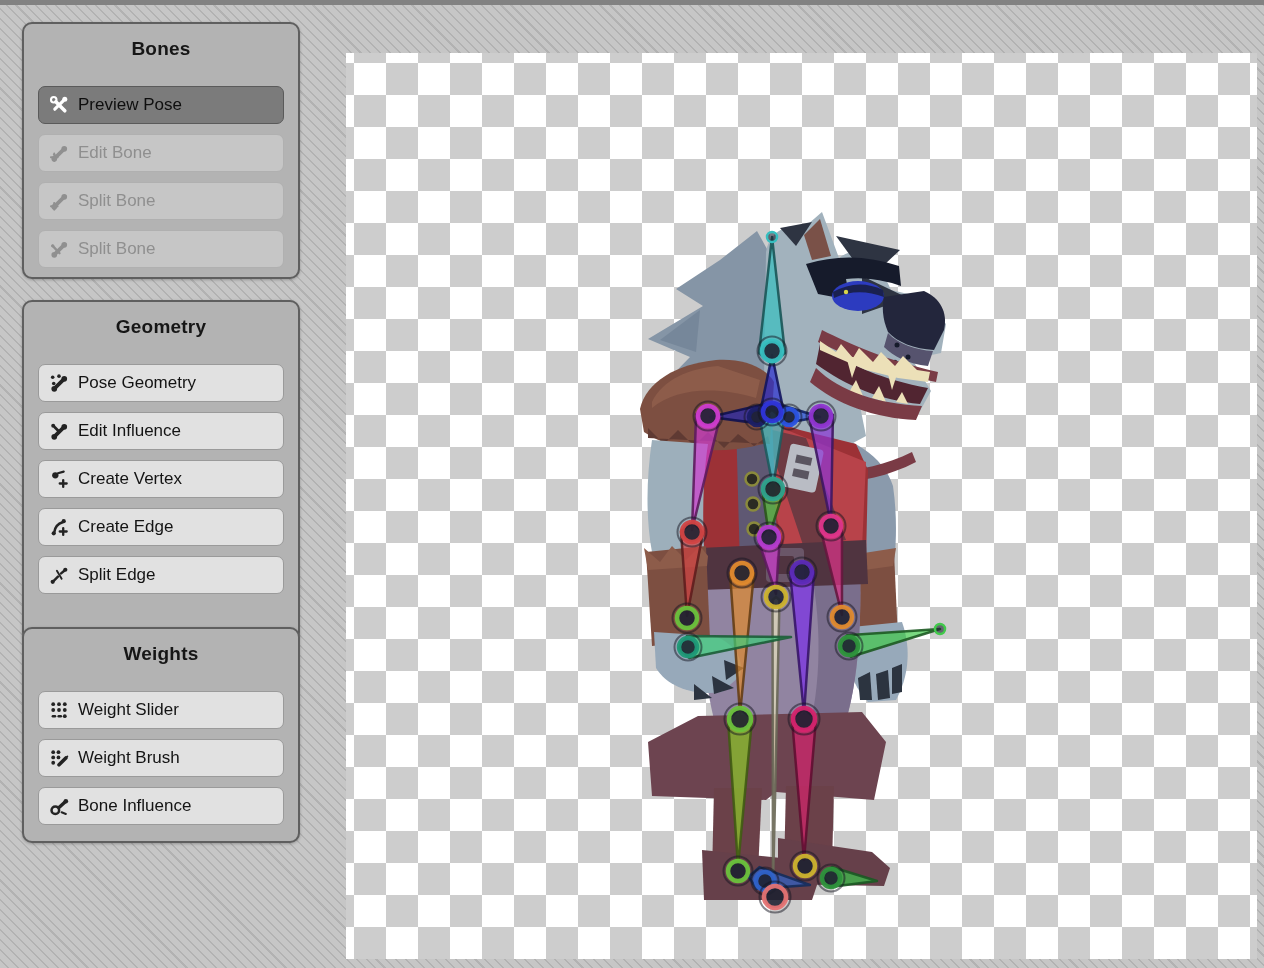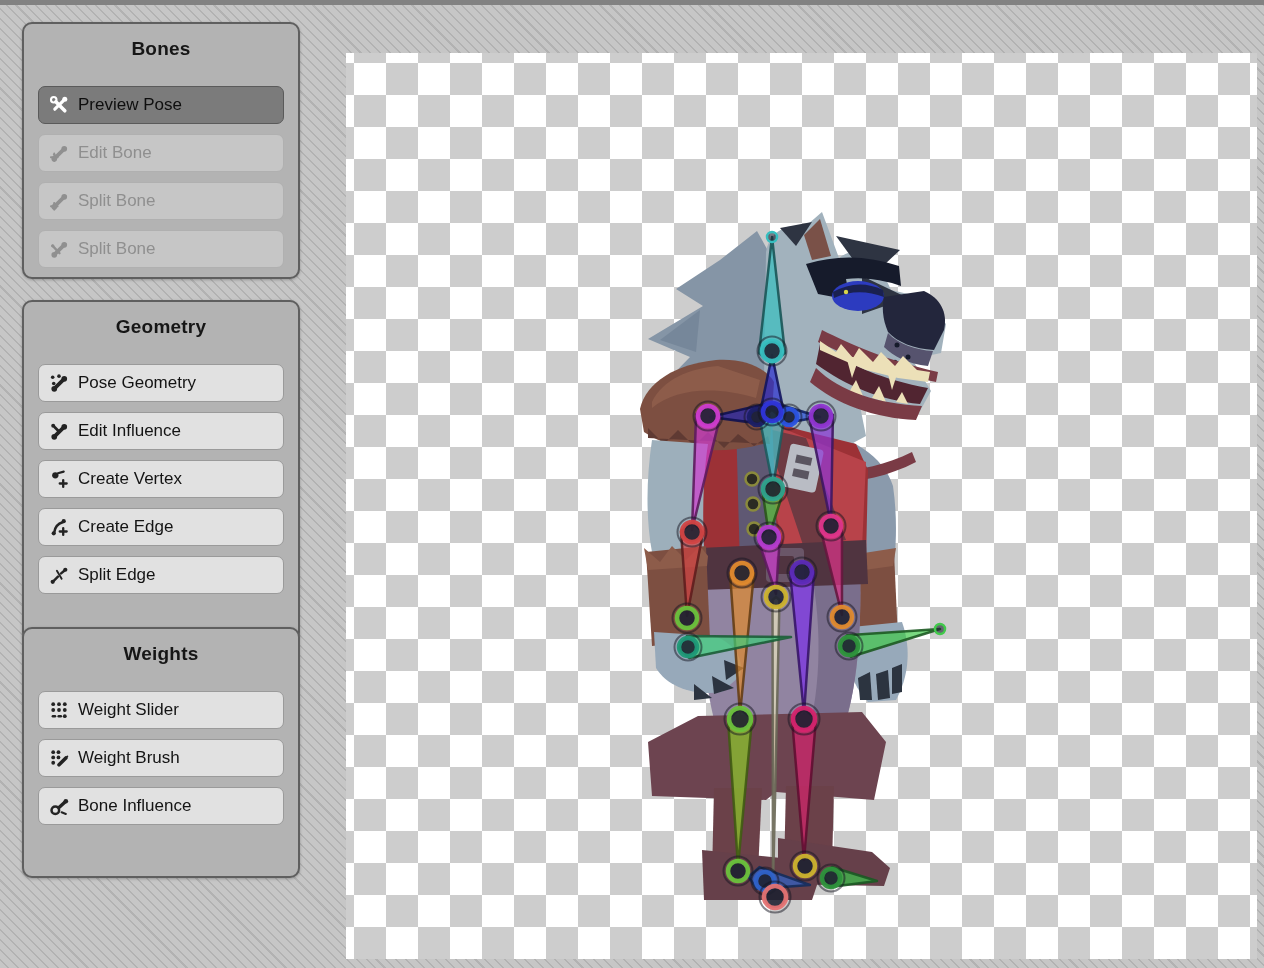--- a/index.html
+++ b/index.html
@@ -338,21 +338,21 @@
               <circle cx="3.5" cy="16" r="2" fill="currentColor"></circle>
               <circle cx="15.5" cy="4.5" r="2" fill="currentColor"></circle>
               <path d="M4.5 15 L8.5 11 M11.5 8 L14.5 5.5" stroke="currentColor" stroke-linecap="round" fill="none" stroke-width="2.3"></path>
               <path d="M7.5 5.5 L12 13" stroke="currentColor" stroke-linecap="round" fill="none" stroke-width="1.8"></path>
             </svg>
           </span>
           <span class="lbl">Split Edge</span>
         </button>
       </div>
   </section>
-  <section class="panel" style="top:627px;height:251px;">
+  <section class="panel" style="top:627px;height:216px;">
     <h2>Weights</h2>
     <div class="btn-col">
         <button class="tool-btn ">
           <span class="icon">
             <svg viewBox="0 0 19 19">
               <circle cx="4" cy="4" r="1.8" fill="currentColor"></circle>
               <circle cx="9.5" cy="4" r="1.8" fill="currentColor"></circle>
               <circle cx="15" cy="4" r="1.8" fill="currentColor"></circle>
               <circle cx="4" cy="9.5" r="1.8" fill="currentColor"></circle>
               <circle cx="9.5" cy="9.5" r="1.8" fill="currentColor"></circle>

